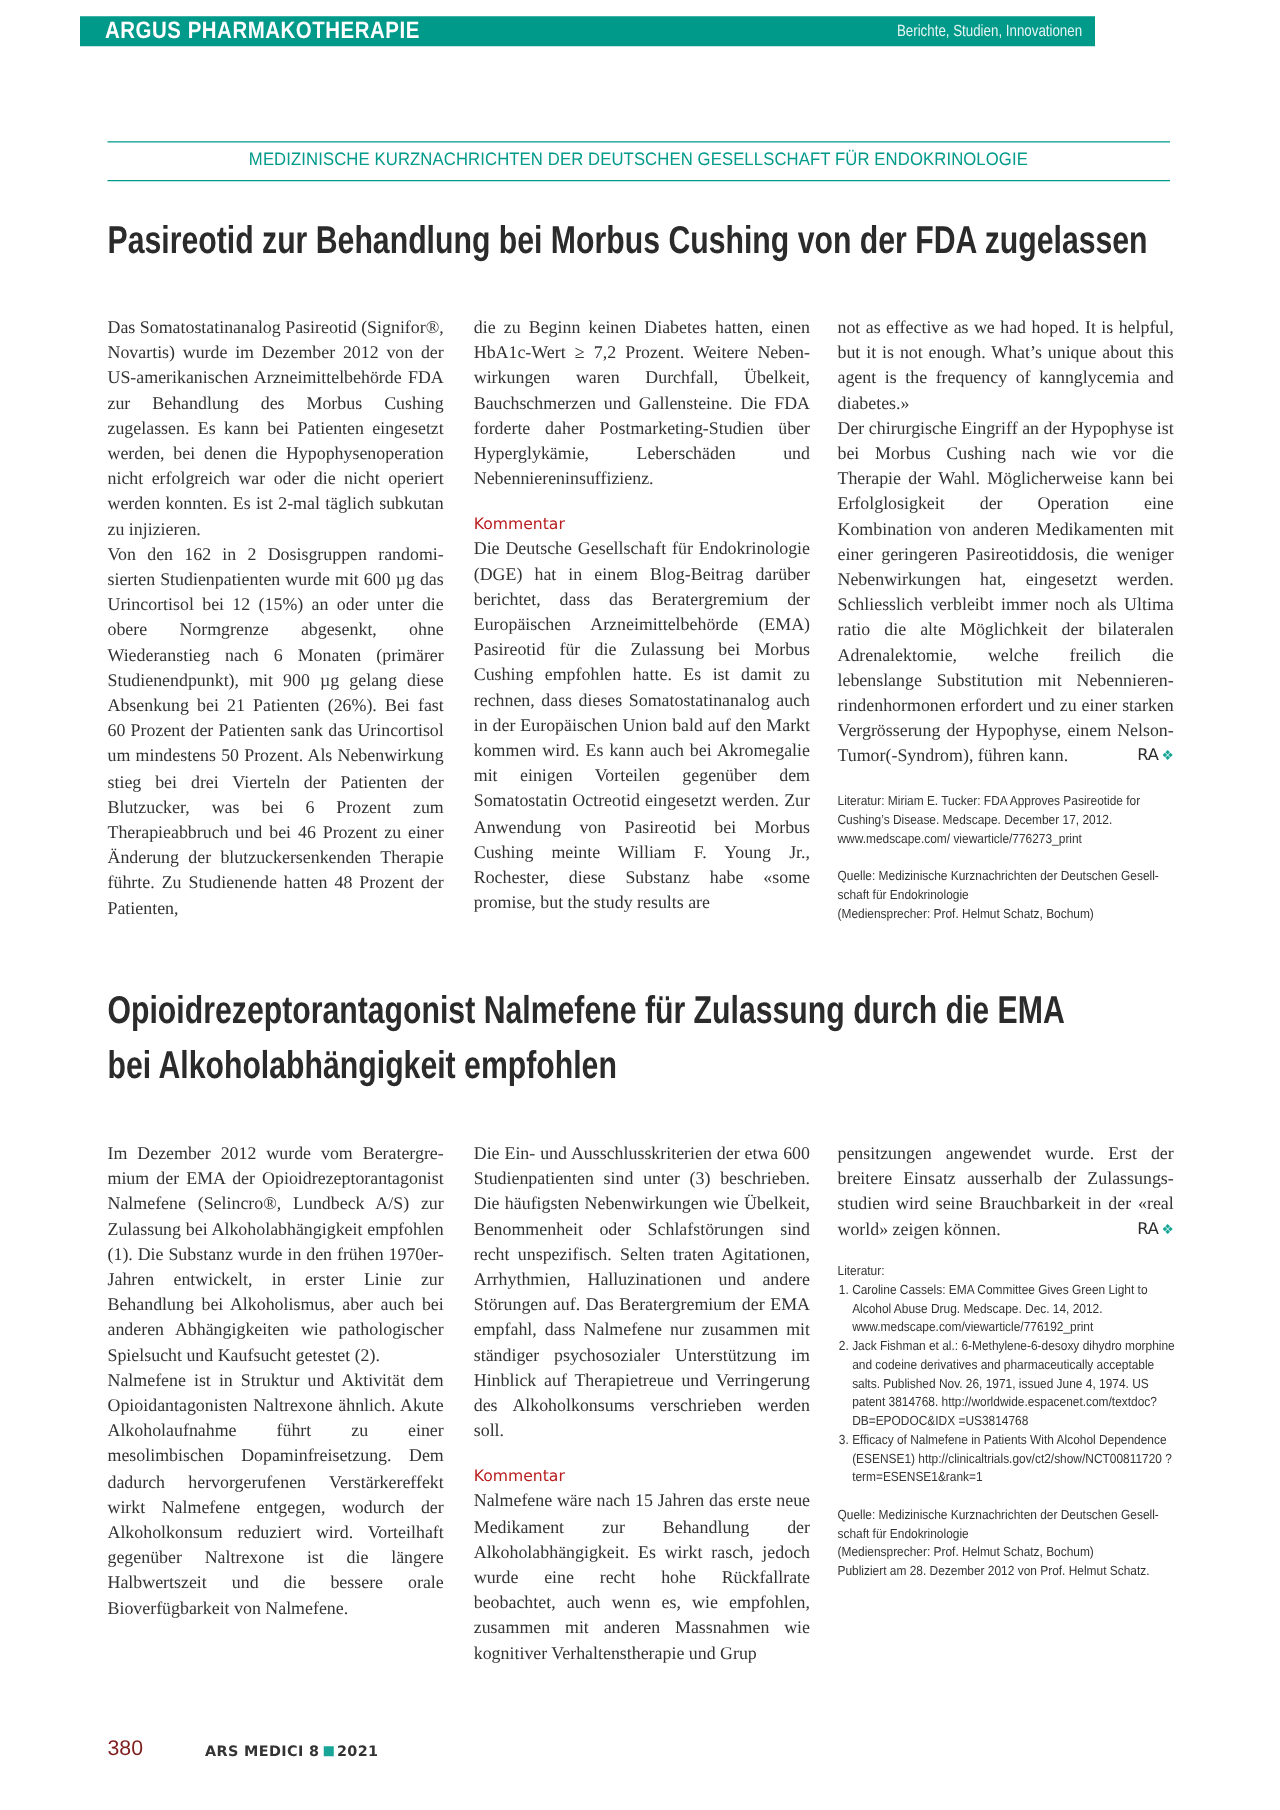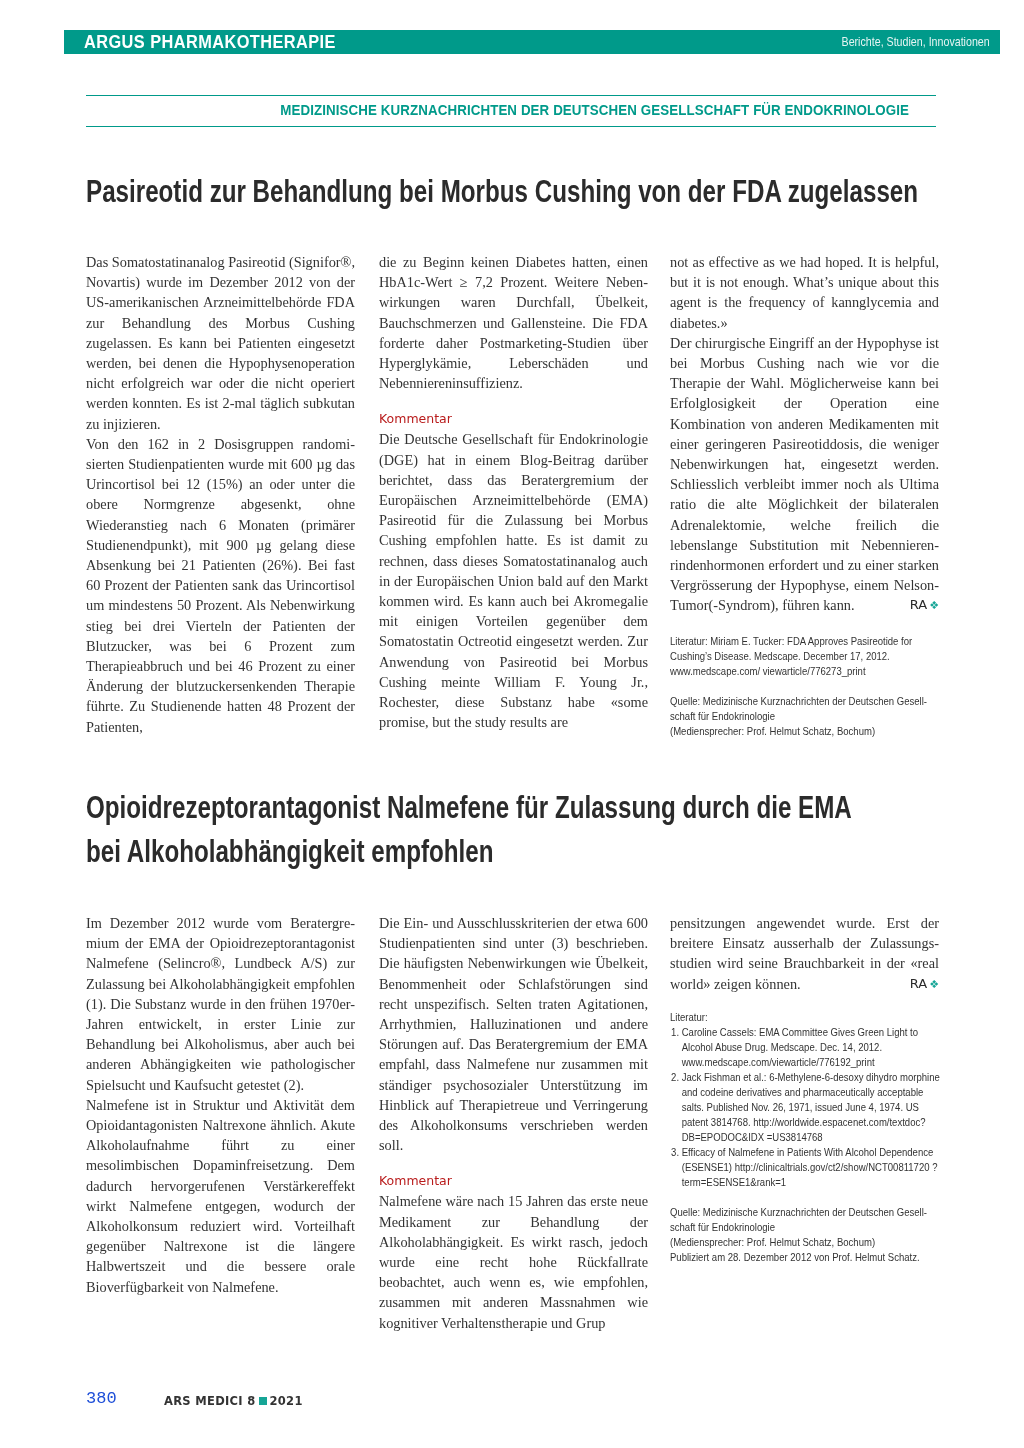--- a/index.html
+++ b/index.html
@@ -1,39 +1,39 @@
 <!DOCTYPE html>
 <html><head>
   <meta charset="utf-8">
   <style>
     html, body { margin: 0; padding: 0; background: #ffffff; }
     body { width: 1024px; height: 1448px; position: relative; overflow: hidden; color: #2a2a2a; }
-    .topbar { position: absolute; left: 64px; top: 30px; width: 936px; height: 24px; background: #009a8a; }
+    .topbar { position: absolute; left: 64px; top: 13px; width: 812px; height: 24px; background: #009a8a; }
     .topbar .brand { position: absolute; left: 20px; top: 1px; font-family: "Liberation Sans", sans-serif; font-size: 19px; font-weight: bold; color: #ffffff; letter-spacing: 0.5px; transform: scaleX(0.86); transform-origin: left center; white-space: nowrap; }
     .topbar .tagline { position: absolute; right: 10px; top: 4px; font-family: "Liberation Sans", sans-serif; font-size: 13px; color: #e6f5f3; transform: scaleX(0.82); transform-origin: right center; white-space: nowrap; }
-    .rubric { position: absolute; left: 86px; top: 95px; width: 850px; height: 30px; border-top: 1.5px solid #009a8a; border-bottom: 1.5px solid #009a8a; text-align: right; font-weight: bold; }
+    .rubric { position: absolute; left: 86px; top: 113px; width: 850px; height: 30px; border-top: 1.5px solid #009a8a; border-bottom: 1.5px solid #009a8a; text-align: center; }
     .rubric span { display: inline-block; line-height: 29px; font-family: "Liberation Sans", sans-serif; font-size: 14.5px; color: #009a8a; letter-spacing: 0.1px; transform: scaleX(0.92); }
     .headline { position: absolute; left: 86px; font-family: "Liberation Sans", sans-serif; font-weight: bold; font-size: 31px; color: #2b2b2b; transform: scaleX(0.78); transform-origin: left top; white-space: nowrap; line-height: 44px; }
     .h1 { top: 170px; }
     .h2 { top: 786px; }
     .col { position: absolute; width: 269px; font-family: "Liberation Serif", serif; font-size: 14.3px; line-height: 20.2px; color: #333333; text-align: justify; hyphens: manual; }
     .col p { margin: 0; }
     .c1 { left: 86px; }
     .c2 { left: 379px; }
     .c3 { left: 670px; }
     .sub { font-family: "DejaVu Sans", sans-serif; font-size: 12.5px; color: #b91c1c; margin-top: 16px !important; line-height: 20px; }
     .sign { font-family: "DejaVu Sans", sans-serif; font-size: 13px; color: #2b2b2b; float: right; }
     .diamond { color: #16a596; font-size: 11px; margin-left: 2px; }
     .small { font-family: "Liberation Sans", sans-serif; font-size: 10.6px; line-height: 15px; color: #333; text-align: left; letter-spacing: 0; transform: scaleX(0.9); transform-origin: left top; width: 300px; }
     .small p { margin: 0; }
     .small .gap { height: 15px; }
     .small ol { margin: 0; padding-left: 13px; }
     .small li { margin: 0; }
     .footer { position: absolute; top: 1389px; left: 86px; }
-    .pagenum { position: absolute; left: 0; top: 0; font-family: Liberation Mono, monospace; font-size: 17px; color: #1d4ed8; }
+    .pagenum { position: absolute; left: 0; top: 0; font-family: Liberation Sans, sans-serif; font-size: 17px; color: #7f1d1d; }
     .journal { position: absolute; left: 78px; top: 5px; font-family: "DejaVu Sans", sans-serif; font-size: 11.5px; font-weight: bold; color: #333; white-space: nowrap; letter-spacing: 0.3px; }
     .sq { display: inline-block; width: 8px; height: 8px; background: #16a596; margin: 0 3px; vertical-align: 0px; }
   </style>
 </head>
 <body>
 
 <div class="topbar">
   <span class="brand">ARGUS PHARMAKOTHERAPIE</span>
   <span class="tagline">Berichte, Studien, Innovationen</span>
 </div>

